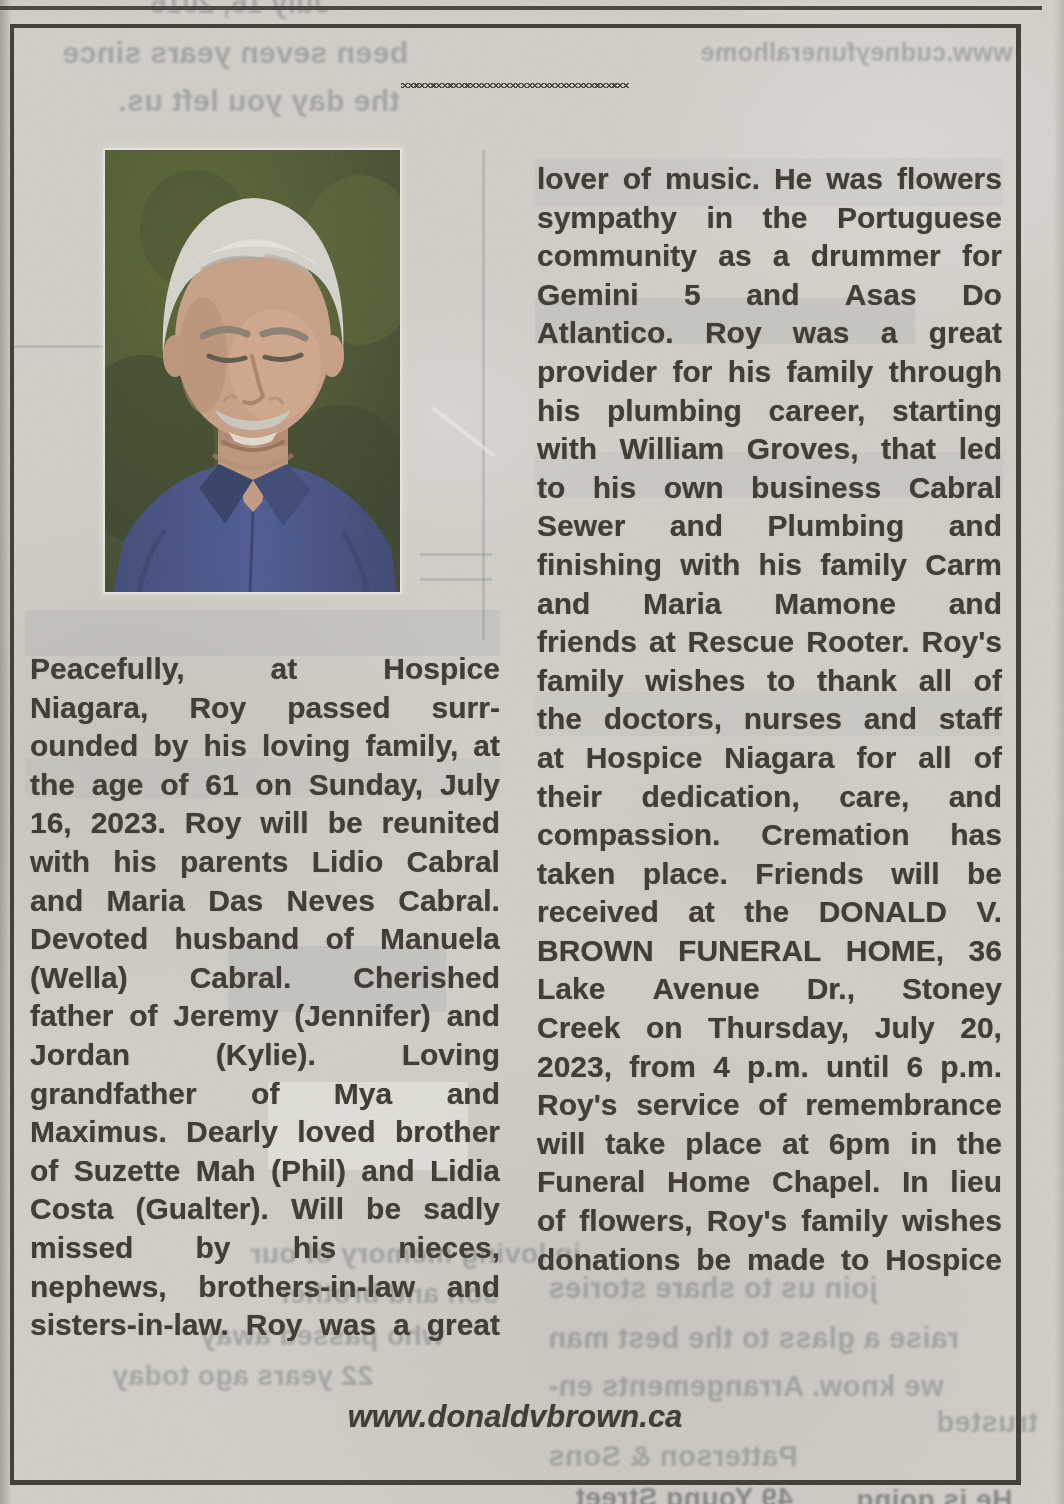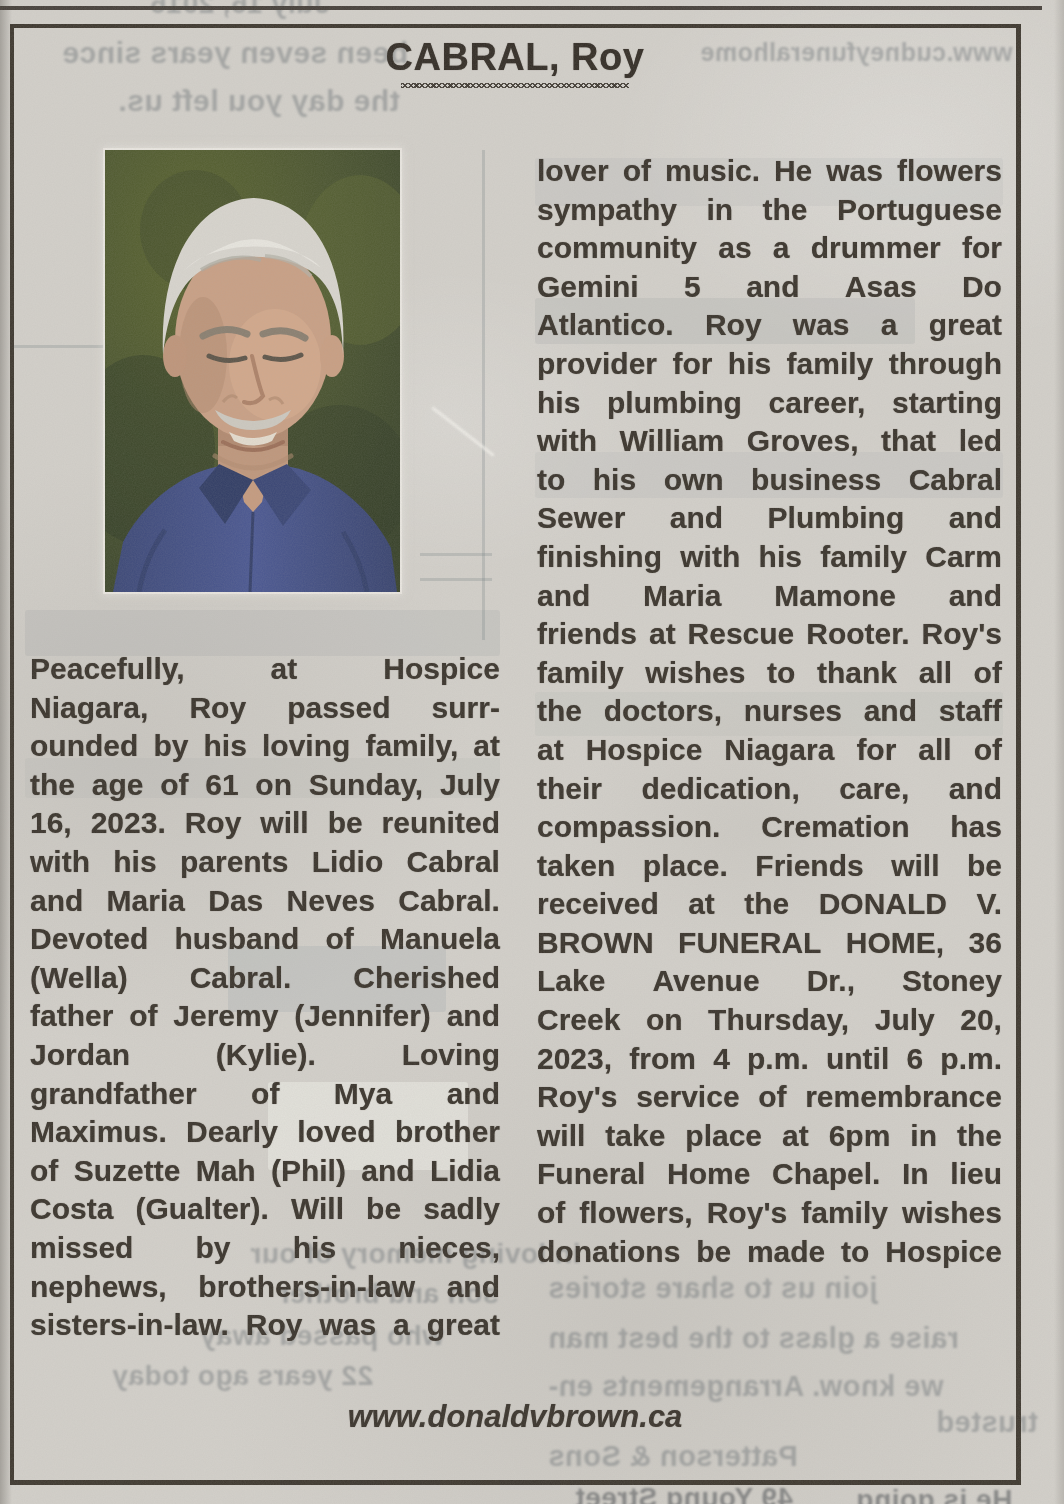--- a/index.html
+++ b/index.html
@@ -69,21 +69,21 @@
       repeating-linear-gradient(135deg, rgba(60,54,46,.9) 0 1.5px, transparent 1.5px 4px),
       repeating-linear-gradient(45deg, rgba(60,54,46,.9) 0 1.5px, transparent 1.5px 4px);}
 
   .photo{position:absolute;left:91px;top:122px;width:295px;height:442px;
     box-shadow:0 0 0 2px rgba(236,233,227,.85), 0 0 8px 3px rgba(240,238,232,.5);}
   .photo svg{display:block;width:100%;height:100%;}
 
   .col{position:absolute;color:#3a342c;font-weight:700;font-size:30px;
     text-shadow:0 0 1px rgba(58,52,44,.55);}
   .col-left{left:16px;top:622px;width:470px;}
-  .col-right{left:523px;top:124px;width:465px;}
+  .col-right{left:523px;top:132px;width:465px;}
   .line{display:flex;justify-content:space-between;height:38.6px;line-height:38.6px;overflow:visible;}
   .line.line-plain{display:block;text-align:left;}
 
   .footer-note{position:absolute;left:0;top:1368px;width:100%;text-align:center;
     font-style:italic;font-weight:700;font-size:31px;color:#3a342c;
     text-shadow:0 0 1px rgba(58,52,44,.5);}
   .footer-note .line{display:block;height:42px;line-height:42px;text-align:center;}
 
   .grain{position:absolute;left:0;top:0;width:1064px;height:1504px;z-index:6;
     pointer-events:none;opacity:.5;}
@@ -119,21 +119,20 @@
   <div class="ghost g-r2">raise a glass to the best man</div>
   <div class="ghost g-r3">we know. Arrangements en-</div>
   <div class="ghost g-r4">trusted</div>
   <div class="ghost g-r5">Patterson &amp; Sons</div>
   <div class="ghost g-r6 g-dark">49 Young Street</div>
   <div class="ghost g-r7 g-dark">He is going</div>
 
   <div class="top-rule"></div>
 
   <div class="obit-box">
-    <div class="obit-title">CABRAL, Roy</div>
     <div class="title-underline"></div>
 
     <div class="photo">
       <svg viewBox="0 0 295 442" preserveAspectRatio="none">
         <defs>
           <radialGradient id="bgG" cx="30%" cy="22%" r="95%">
             <stop offset="0" stop-color="#5a642f"></stop>
             <stop offset="55%" stop-color="#4a5430"></stop>
             <stop offset="100%" stop-color="#38422a"></stop>
           </radialGradient>

